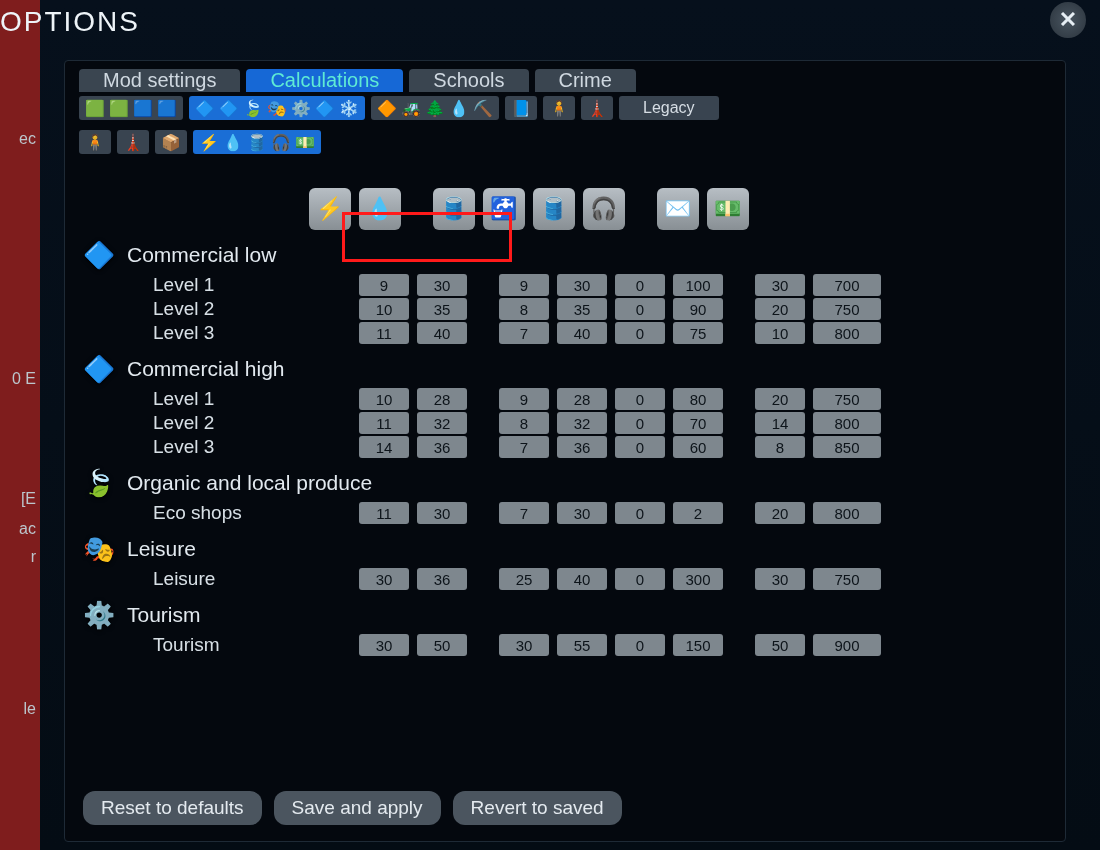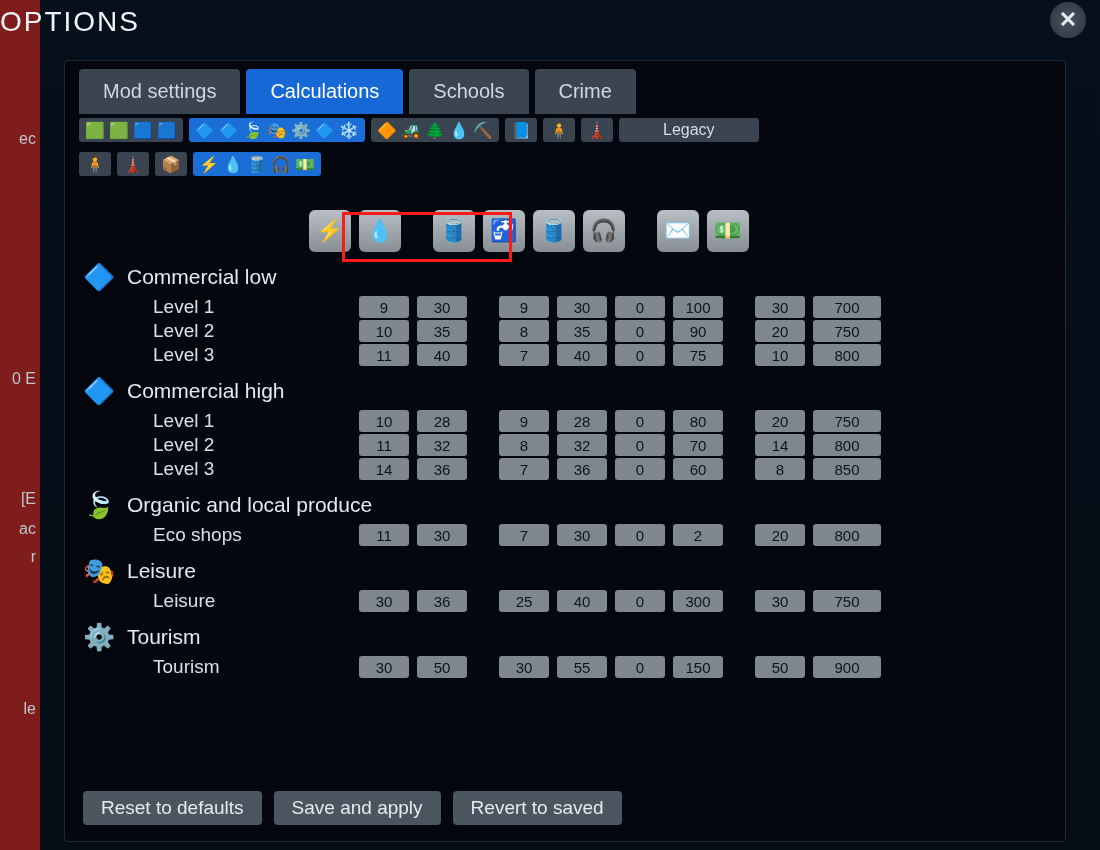--- a/index.html
+++ b/index.html
@@ -4,47 +4,47 @@
 <style>
   html,body{margin:0;padding:0;width:1100px;height:850px;background:#0a1420;font-family:Arial,Helvetica,sans-serif;color:#d6dce0;overflow:hidden}
   .backdrop{position:absolute;left:0;top:0;width:1100px;height:850px;background:linear-gradient(#06101c,#040c14)}
   .left-fragments{position:absolute;left:0;top:0;width:40px;height:850px;background:#7f1d1d;overflow:hidden}
   .left-fragments div{position:absolute;right:4px;font-size:16px;color:#bcc6cc}
   .title{position:absolute;left:0;top:6px;width:1100px;text-align:left;font-size:28px;letter-spacing:2px;color:#eef4f8}
   .close-btn{position:absolute;right:14px;top:2px;width:36px;height:36px;border-radius:18px;background:radial-gradient(#495560,#2a333c);display:flex;align-items:center;justify-content:center;color:#e6eef4;font-size:22px;font-weight:bold;cursor:pointer}
   .panel{position:absolute;left:64px;top:60px;width:1000px;height:780px;background:#04080e;border:1px solid #1e2a36;border-radius:4px}
   
   .tabs{display:flex;gap:6px;padding:8px 14px 0 14px}
-  .tab{background:#3a4550;color:#cfd8e0;font-size:20px;padding:11px 24px;border-radius:4px 4px 0 0;cursor:pointer}
-  .tab.active{background:#1668d6;color:#ffffff}
+  .tab{background:#3a4550;color:#cfd8e0;font-size:20px;padding:0 24px;border-radius:4px 4px 0 0;cursor:pointer}
+  .tab.active{background:#1668d6;color:#5eead4}
   
   .iconbar{display:flex;gap:6px;padding:4px 14px;flex-wrap:wrap}
   .bar-group{display:flex;align-items:center;background:#394450;border-radius:3px;padding:2px 6px;gap:4px;cursor:pointer}
   .bar-group.sel{background:#1a6ed6}
-  .bar-group.legacy{color:#d6dde4;font-size:16px;padding:3px 44px}
+  .bar-group.legacy{color:#d6dde4;font-size:16px;padding:3px 24px}
   .mini-icon{width:20px;height:20px;display:flex;align-items:center;justify-content:center;font-size:16px}
   .highlight-box{position:absolute;left:277px;top:151px;width:164px;height:44px;border:3px solid #ff1a1a;pointer-events:none}
   
   
   .col-headers{display:flex;margin:30px 0 4px 244px;gap:8px}
   .hdr-icon{width:42px;height:42px;background:linear-gradient(#b7bec4,#888f94);border-radius:6px;display:flex;align-items:center;justify-content:center;font-size:22px}
   .hdr-spacer{width:16px}
   
   .cat{margin:8px 0 0 18px}
   .cat-title{display:flex;align-items:center;gap:10px;font-size:21px;color:#e2e9ef}
   .cat-icon{width:34px;height:34px;display:flex;align-items:center;justify-content:center;font-size:26px;filter:drop-shadow(0 1px 2px #000)}
   .level-row{display:flex;align-items:flex-start;margin:2px 0}
   .level-label{width:206px;padding-left:70px;font-size:19px;color:#d8e0e6}
   .cells{display:flex;gap:8px}
   .cell{width:50px;height:22px;background:#7e878e;color:#0d141a;border-radius:3px;display:flex;align-items:center;justify-content:center;font-size:15px;cursor:pointer}
   .cell.wide{width:68px}
   .cell-spacer{width:16px}
   
   .bottom-buttons{position:absolute;left:18px;bottom:16px;display:flex;gap:12px}
-  .btn{background:#4b555f;color:#e4eaef;font-size:19px;padding:6px 18px;border-radius:4px;cursor:pointer}
+  .btn{background:#4b555f;color:#e4eaef;font-size:19px;padding:6px 18px;border-radius:12px;cursor:pointer}
 </style>
 </head>
 <body>
 
 <div class="backdrop"></div>
 
 <div class="left-fragments">
   <div style="top:130px">ec</div>
   <div style="top:370px">0 E</div>
   <div style="top:490px">[E</div>

